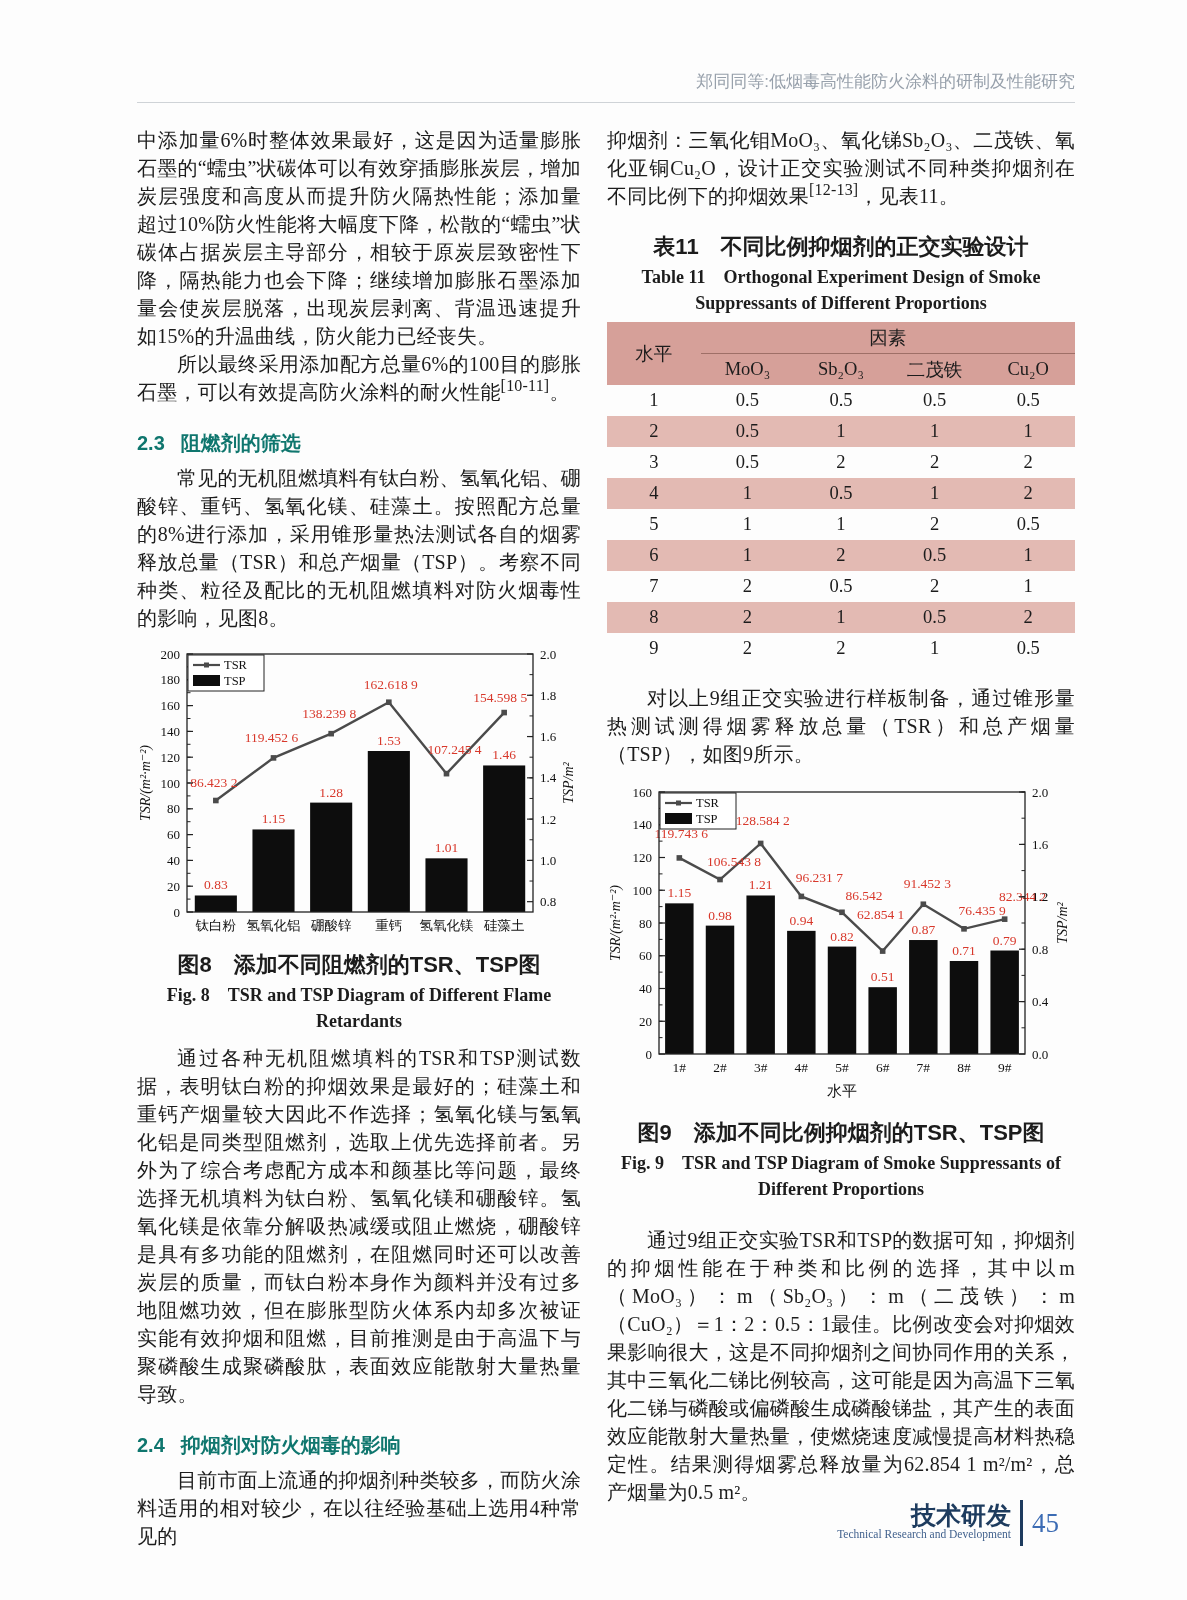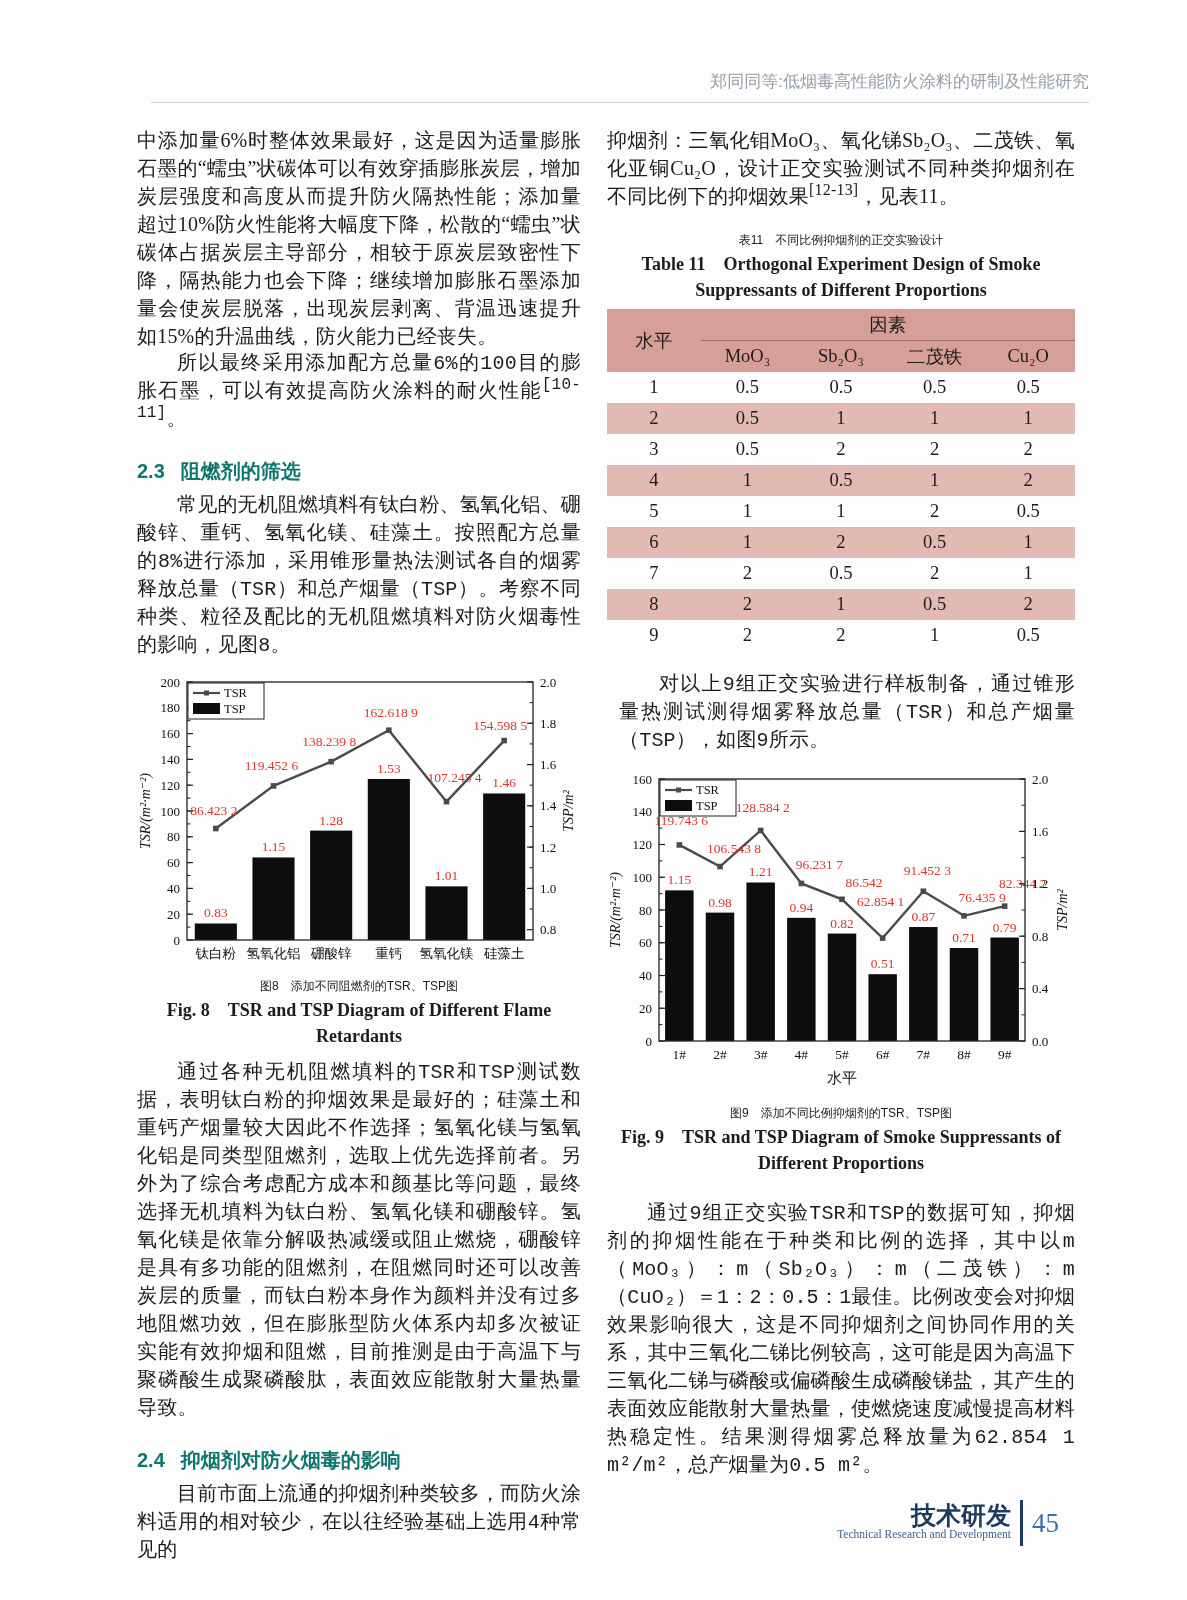--- a/index.html
+++ b/index.html
@@ -1,34 +1,34 @@
 <!DOCTYPE html>
 <html><head>
 <meta charset="utf-8">
 <style>
   html,body{margin:0;padding:0;background:#e9e9e9;}
   .page{position:relative;width:1187px;height:1600px;background:#fdfdfd;margin:0 auto;
         font-family:"Liberation Serif","DejaVu Serif",serif;color:#1c1c1c;overflow:hidden;}
-  .page-header{position:absolute;top:70px;left:151px;width:938px;text-align:right;
+  .page-header{position:absolute;top:70px;left:137px;width:938px;text-align:right;
         font-family:"Liberation Sans","DejaVu Sans",sans-serif;
         font-size:17px;color:#97a0ab;padding-bottom:9px;border-bottom:1.5px solid #cfd3d7;}
   .cols{position:absolute;top:126px;left:137px;width:938px;display:flex;justify-content:space-between;}
   .col-l{width:444px;}
   .col-r{width:468px;}
   .para{font-size:20px;line-height:28px;text-align:justify;margin:0;letter-spacing:.2px;}
   .para + .para{margin-top:0;}
-  .indent{text-indent:2em;font-family:Liberation Mono, monospace;}
+  .indent{text-indent:2em;}
   .para sup{font-size:16px;line-height:0;}
   .sec{font-family:"Liberation Sans","DejaVu Sans",sans-serif;font-weight:700;
        color:#0f766e;font-size:20px;margin:24px 0 7px;}
   .sec .num{margin-right:16px;}
   .figure{margin:12px 0 2px;}
   .figure svg{display:block;}
-  .capcn{font-family:"Liberation Sans","DejaVu Sans",sans-serif;font-weight:400;
-         font-size:12px;text-align:center;margin:6px 0 2px;}
+  .capcn{font-family:"Liberation Sans","DejaVu Sans",sans-serif;font-weight:700;
+         font-size:22px;text-align:center;margin:6px 0 2px;}
   .capen{font-weight:700;font-size:18px;text-align:center;line-height:26px;margin:0 0 6px;}
   
   .tblwrap{margin-top:6px;}
   .otable{width:100%;border-collapse:collapse;font-size:18.5px;}
   .otable th,.otable td{text-align:center;padding:3px 2px;font-weight:400;height:25px;}
   .otable thead th{background:#d6a099;}
   .otable .factor-head{border-bottom:1.4px solid #9f6f67;}
   .otable tbody tr:nth-child(even){background:#e3bab3;}
   
   .tick{font-family:"Liberation Serif","DejaVu Serif",serif;font-size:13px;fill:#111;}
@@ -272,21 +272,21 @@
                 <td>9</td>
                 <td>2</td>
                 <td>2</td>
                 <td>1</td>
                 <td>0.5</td>
               </tr>
           </tbody>
         </table>
       </div>
 
-      <p class="para indent" style="margin-top:20px;margin-left:12px;">对以上9组正交实验进行样板制备，通过锥形量热测试测得烟雾释放总量（TSR）和总产烟量（TSP），如图9所示。</p>
+      <p class="para indent" style="margin-top:20px;">对以上9组正交实验进行样板制备，通过锥形量热测试测得烟雾释放总量（TSR）和总产烟量（TSP），如图9所示。</p>
 
       <div class="figure">
         <svg width="468" height="332" viewBox="0 0 468 332">
             <rect x="58.099999999999994" y="123.35000000000001" width="28.46666666666666" height="150.64999999999998" fill="#0d0d0d"></rect>
             <text x="72.33333333333333" y="117.35000000000001" text-anchor="middle" class="dlabel">1.15</text>
             <rect x="98.76666666666667" y="145.62" width="28.46666666666666" height="128.38" fill="#0d0d0d"></rect>
             <text x="113" y="139.62" text-anchor="middle" class="dlabel">0.98</text>
             <rect x="139.43333333333334" y="115.49000000000001" width="28.46666666666666" height="158.51" fill="#0d0d0d"></rect>
             <text x="153.66666666666666" y="109.49000000000001" text-anchor="middle" class="dlabel">1.21</text>
             <rect x="180.1" y="150.86" width="28.46666666666666" height="123.13999999999999" fill="#0d0d0d"></rect>

